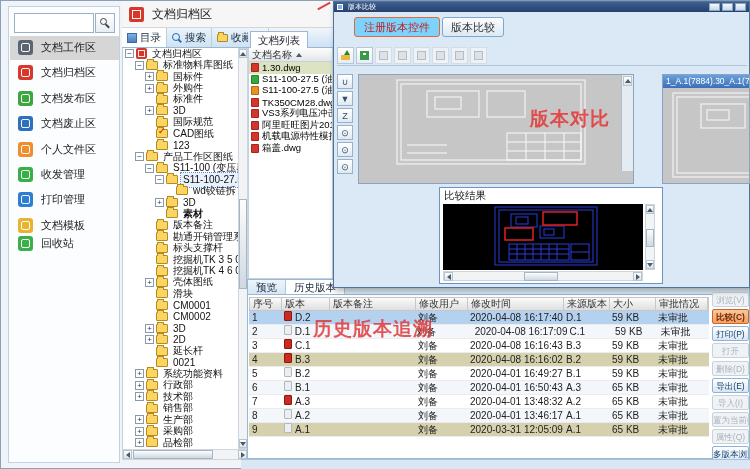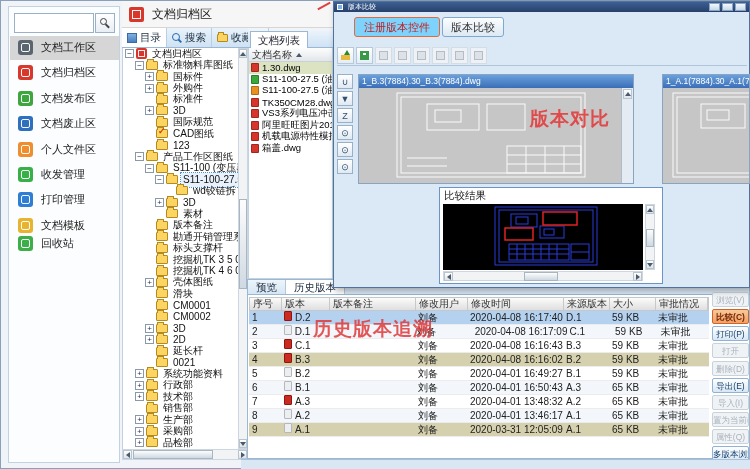--- a/index.html
+++ b/index.html
@@ -271,21 +271,21 @@
       <div class="tnode" style="padding-left: 42px;">
         <span class="exp-sp"></span>
         <span class="ic-folder"></span>
         <span class="lbl">wd铰链拆</span>
       </div>
       <div class="tnode" style="padding-left: 32px;">
         <span class="exp">+</span>
         <span class="ic-folder"></span>
         <span class="lbl">3D</span>
       </div>
-      <div class="tnode" style="padding-left: 32px;">
+      <div class="tnode" style="padding-left: 32px; font-weight: bold;">
         <span class="exp-sp"></span>
         <span class="ic-folder"></span>
         <span class="lbl">素材</span>
       </div>
       <div class="tnode" style="padding-left: 22px;">
         <span class="exp-sp"></span>
         <span class="ic-folder"></span>
         <span class="lbl">版本备注</span>
       </div>
       <div class="tnode" style="padding-left: 22px;">
@@ -637,21 +637,20 @@
     <div id="cmp-lstrip">
         <div class="lsb">∪</div>
         <div class="lsb">▼</div>
         <div class="lsb">Z</div>
         <div class="lsb">⊙</div>
         <div class="lsb">⊙</div>
         <div class="lsb">⊙</div>
       </div>
 
     <div id="pvL" class="preview">
-      <div class="pv-hdr">1_B.3(7884).30_B.3(7884).dwg</div>
       <div class="pv-body">
         <svg width="262" height="96" viewBox="0 0 262 96">
           <g stroke="#fafafa" fill="none" stroke-width="1">
             <rect x="38" y="5" width="188" height="84"></rect>
             <rect x="42" y="9" width="180" height="76"></rect>
             <rect x="68" y="16" width="52" height="26"></rect>
             <rect x="76" y="22" width="26" height="12"></rect>
             <rect x="128" y="16" width="38" height="26"></rect>
             <rect x="148" y="58" width="74" height="27"></rect>
             <line x1="148" y1="67" x2="222" y2="67"></line>

